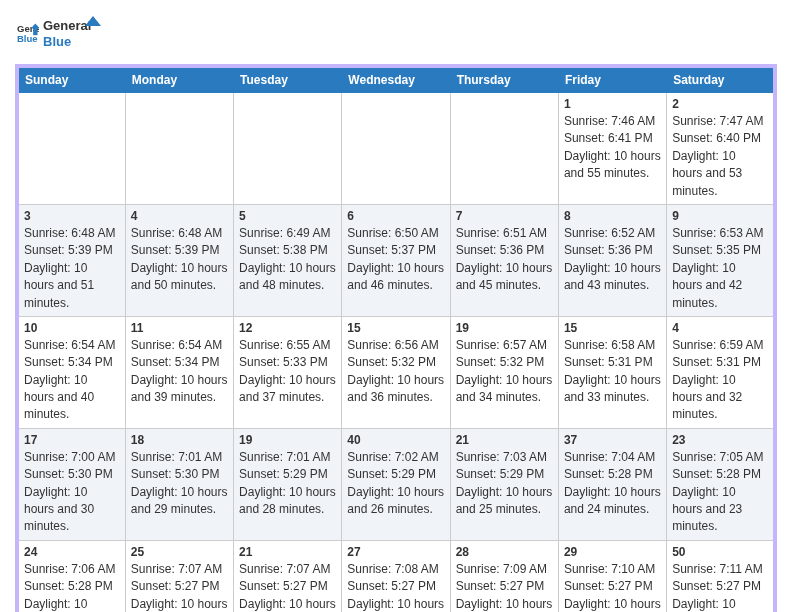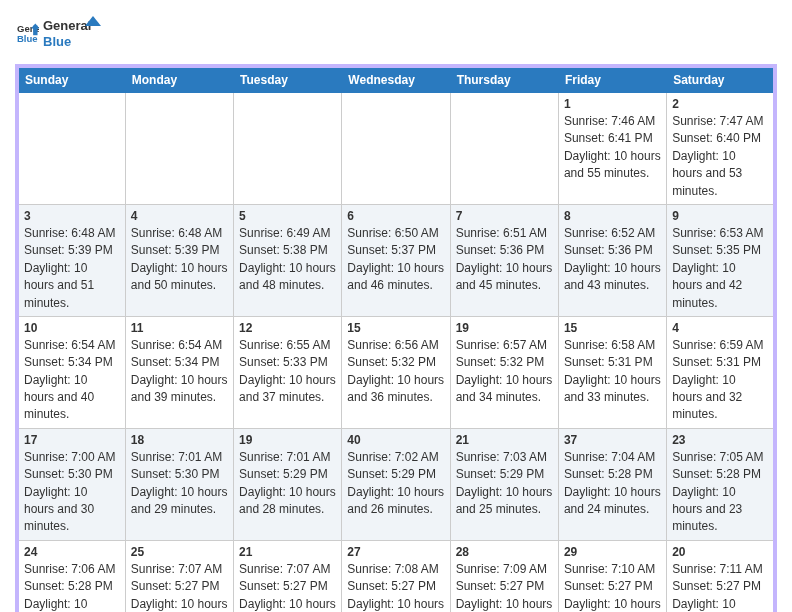--- a/index.html
+++ b/index.html
@@ -261,19 +261,19 @@
           </td>
           <td>
             <span class="day-num">28</span>
             <div class="day-detail">Sunrise: 7:09 AM<br>Sunset: 5:27 PM<br>Daylight: 10 hours and 17 minutes.</div>
           </td>
           <td>
             <span class="day-num">29</span>
             <div class="day-detail">Sunrise: 7:10 AM<br>Sunset: 5:27 PM<br>Daylight: 10 hours and 16 minutes.</div>
           </td>
           <td>
-            <span class="day-num">20</span>
+            <span class="day-num">50</span>
             <div class="day-detail">Sunrise: 7:11 AM<br>Sunset: 5:27 PM<br>Daylight: 10 hours and 15 minutes.</div>
           </td>
         </tr>
       </tbody>
   </table>
 </div>
 
 </body></html>

